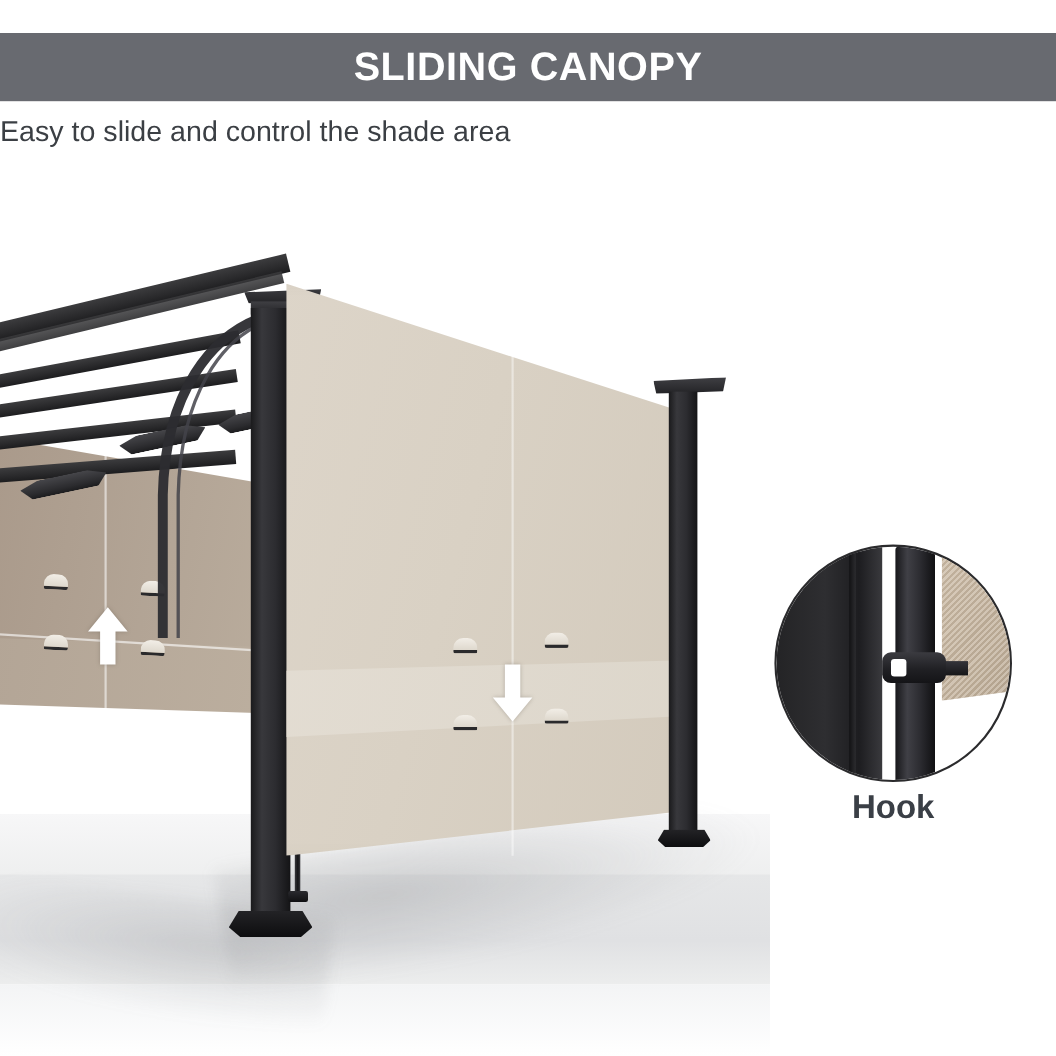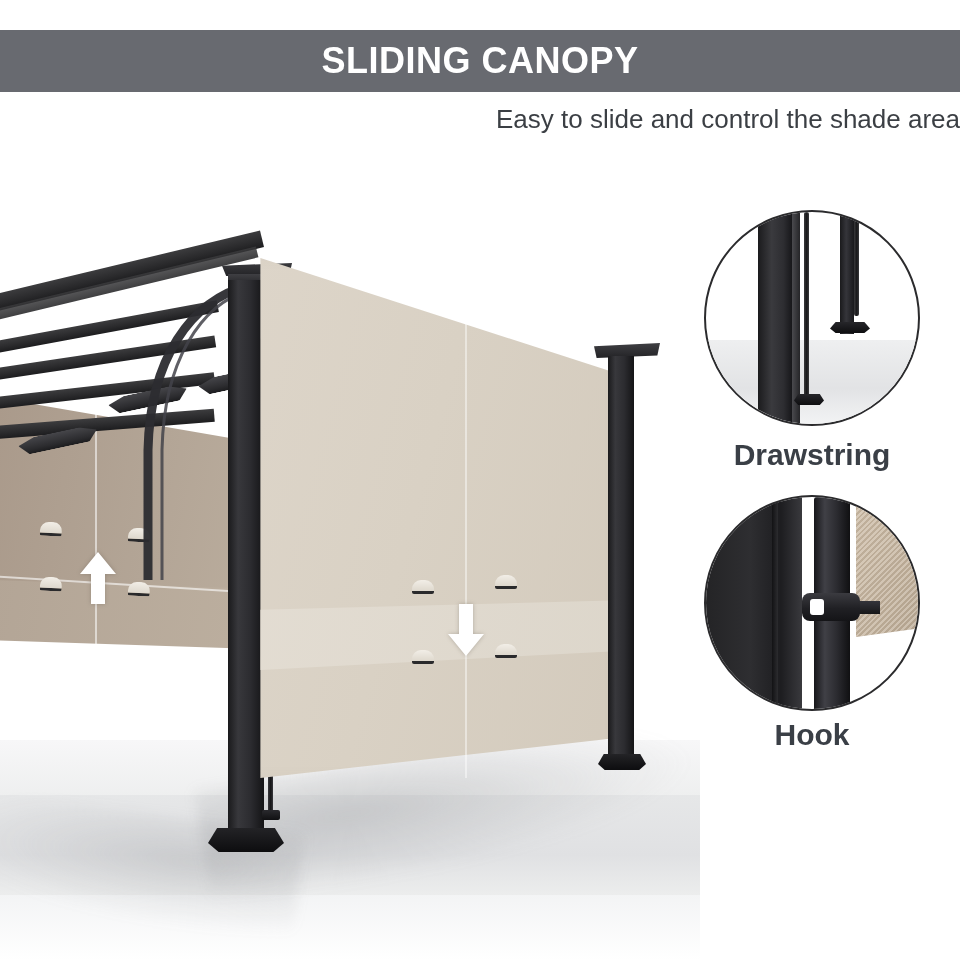--- a/index.html
+++ b/index.html
@@ -21,21 +21,21 @@
   .header-title {
     color:#ffffff;
     font-size:36px;
     font-weight:bold;
     letter-spacing:0.5px;
     line-height:1;
     white-space:nowrap;
   }
   .subtitle {
     position:absolute; left:0; top:103px; width:960px;
-    text-align:right;
+    text-align:left;
     color:#3b3f44;
     font-size:26px;
     font-weight:300;
     line-height:1.3;
     white-space:nowrap;
   }
 
   
   .scene {
     position:absolute; left:0; top:150px; width:700px; height:810px;
@@ -305,34 +305,20 @@
     <svg class="arrow" width="40" height="56" viewBox="0 0 40 56" style="left:78px; top:400px;">
       <polygon points="20,2 38,24 27,24 27,54 13,54 13,24 2,24" fill="#ffffff"></polygon>
     </svg>
 
     <svg class="arrow" width="40" height="56" viewBox="0 0 40 56" style="left:446px; top:452px;">
       <polygon points="20,54 38,32 27,32 27,2 13,2 13,32 2,32" fill="#ffffff"></polygon>
     </svg>
 
   </div>
 
-  <div class="callout" style="left:704px; top:210px; width:216px; height:260px;">
-    <div class="callout-circle" style="left:0; top:0; width:216px; height:216px;">
-      <div class="c1-ground"></div>
-      <div class="c1-post-wide"></div>
-      <div class="c1-post-edge"></div>
-      <div class="c1-string" style="left:98px; top:0; height:186px;"></div>
-      <div class="c1-base" style="left:88px; top:182px; width:30px;"></div>
-
-      <div class="c1-slide-post" style="left:134px; top:0; height:122px;"></div>
-      <div class="c1-string" style="left:148px; top:0; height:104px;"></div>
-      <div class="c1-base" style="left:124px; top:110px; width:40px;"></div>
-    </div>
-    <div class="callout-label" style="top:228px;">Drawstring</div>
-  </div>
 
   <div class="callout" style="left:704px; top:495px; width:216px; height:260px;">
     <div class="callout-circle" style="left:0; top:0; width:216px; height:216px;">
       <div class="c2-dark-panel"></div>
       <div class="c2-groove"></div>
       <div class="c2-rod"></div>
       <div class="c2-fabric"></div>
       <div class="c2-hook-arm"></div>
       <div class="c2-hook-band"></div>
       <div class="c2-hook-notch"></div>

